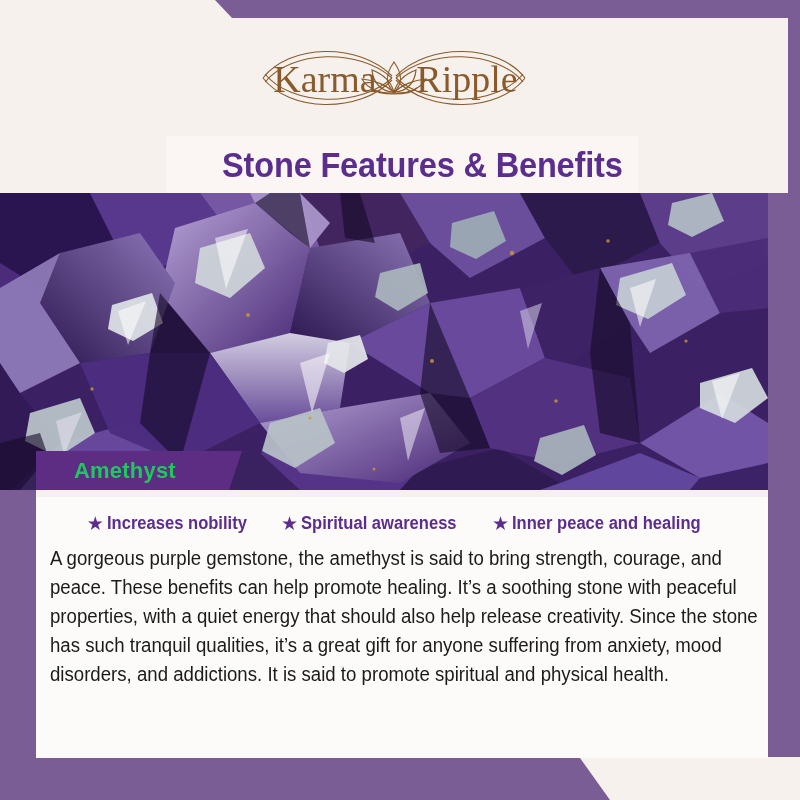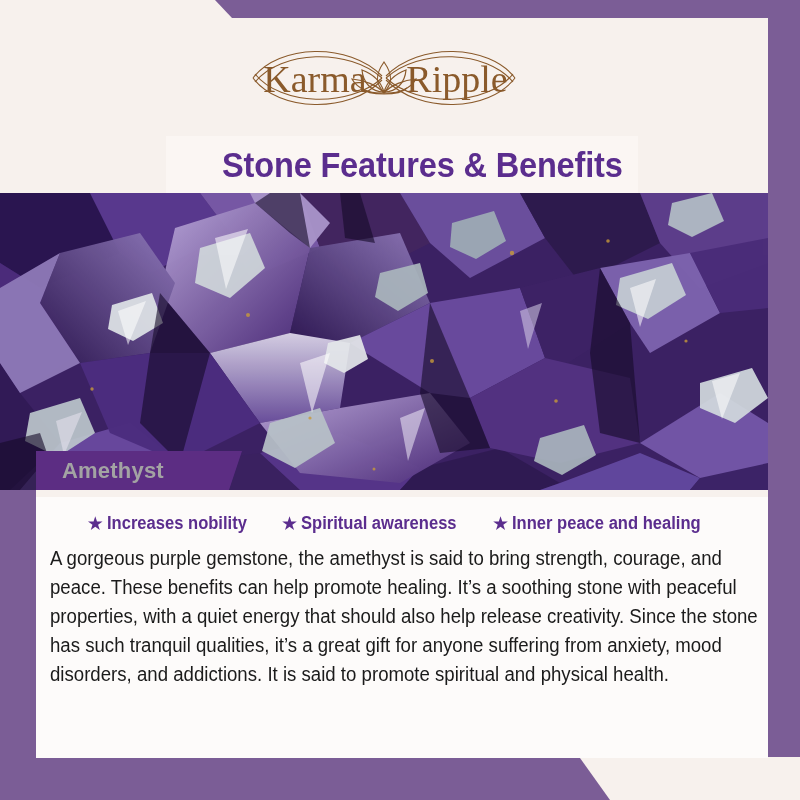--- a/index.html
+++ b/index.html
@@ -44,20 +44,21 @@
     clip-path: polygon(0 0, 580px 0, 610px 42px, 0 42px);
   }
 
   
   .header {
     position: absolute;
     top: 18px; left: 0;
     width: 768px;
     height: 175px;
     background: #f7f1ed;
+    padding-left: 20px;
   }
 
   .logo-wrap {
     position: absolute;
     left: 0; right: 0;
     top: 18px;
     display: flex;
     justify-content: center;
     align-items: center;
   }
@@ -104,25 +105,25 @@
     top: 451px;
     width: 206px;
     height: 39px;
     background: #5c2d83;
     clip-path: polygon(0 0, 206px 0, 193px 39px, 0 39px);
     display: flex;
     align-items: center;
     z-index: 6;
   }
   .stone-name {
-    color: #a3a3a3;
+    color: #22c55e;
     font-size: 22px;
     font-weight: bold;
     letter-spacing: 0.2px;
-    padding-left: 26px;
+    padding-left: 38px;
     white-space: nowrap;
   }
 
   
   .body-panel {
     position: absolute;
     left: 36px;
     top: 497px;
     width: 732px;
     height: 261px;

